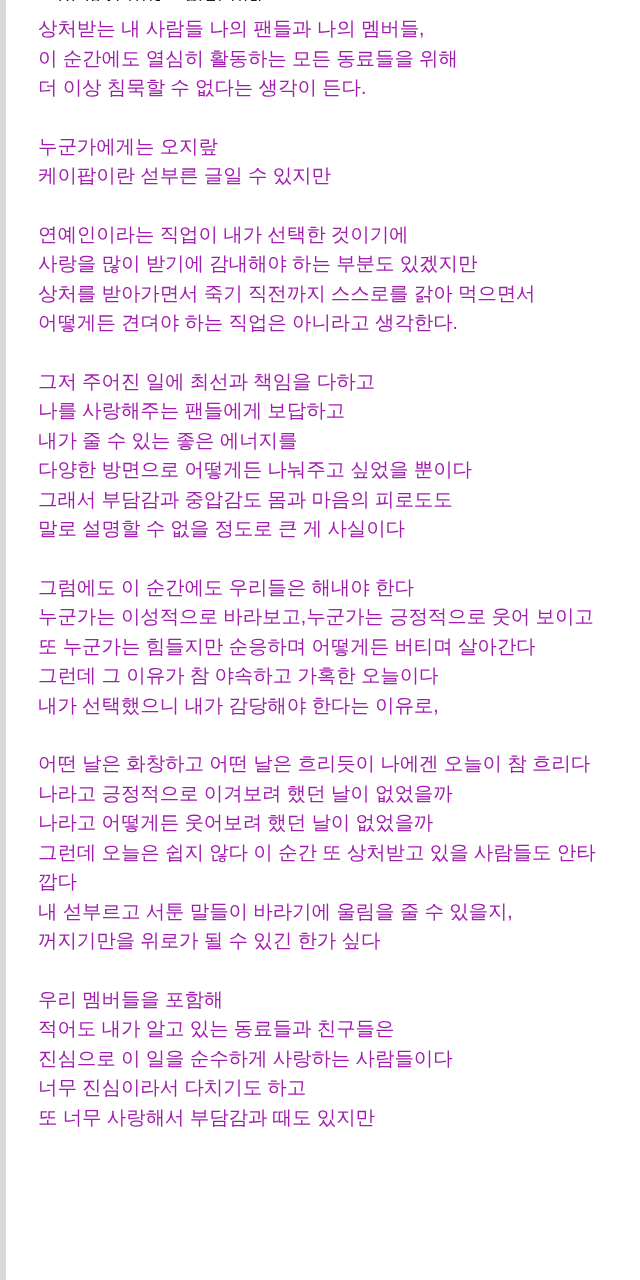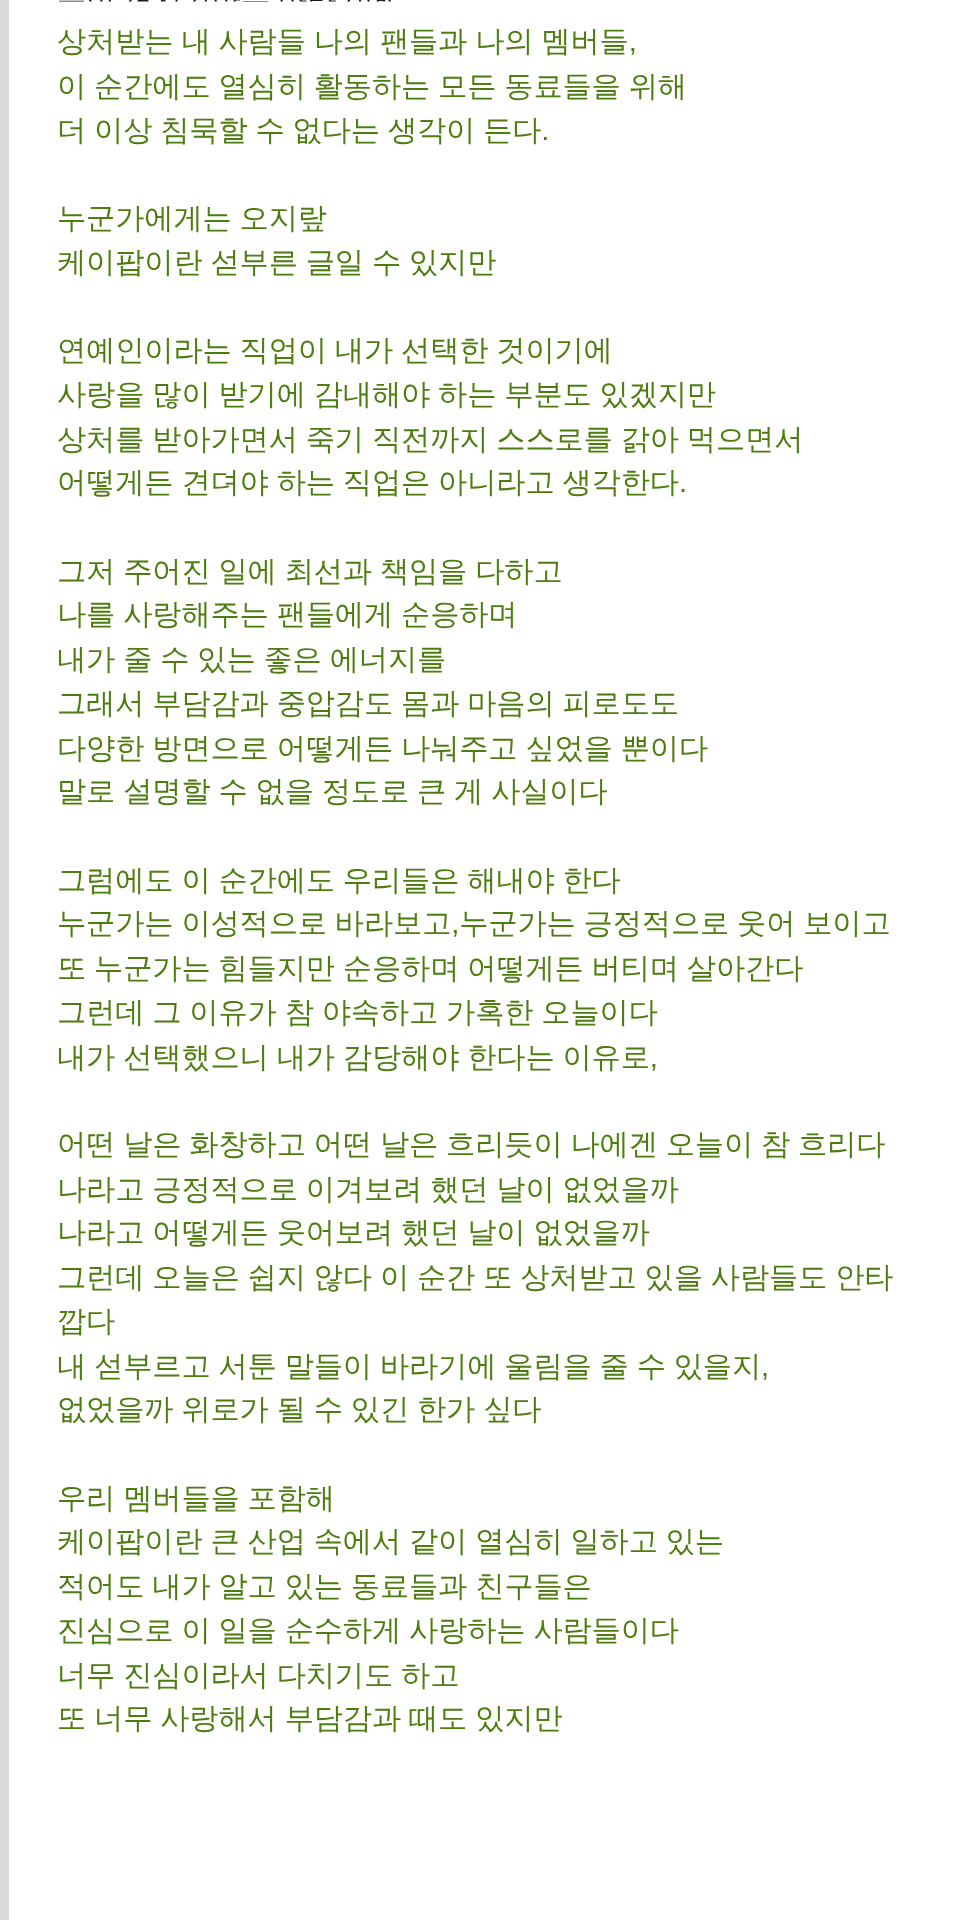--- a/index.html
+++ b/index.html
@@ -41,21 +41,21 @@
     white-space: nowrap;
     margin: 0;
     position: relative;
     top: -13px;
   }
   .para {
     margin: 0;
     font-size: 19.5px;
     line-height: 29.5px;
     letter-spacing: -0.1px;
-    color: #4d7c0f;
+    color: #a21caf;
     white-space: pre-wrap;
     word-break: break-word;
   }
   .gap {
     height: 29px;
   }
 </style>
 </head>
 <body>
 
@@ -76,44 +76,43 @@
   <div class="gap"></div>
 
   <p class="para">연예인이라는 직업이 내가 선택한 것이기에</p>
   <p class="para">사랑을 많이 받기에 감내해야 하는 부분도 있겠지만</p>
   <p class="para">상처를 받아가면서 죽기 직전까지 스스로를 갉아 먹으면서</p>
   <p class="para">어떻게든 견뎌야 하는 직업은 아니라고 생각한다.</p>
 
   <div class="gap"></div>
 
   <p class="para">그저 주어진 일에 최선과 책임을 다하고</p>
-  <p class="para">나를 사랑해주는 팬들에게 순응하며</p>
+  <p class="para">나를 사랑해주는 팬들에게 보답하고</p>
   <p class="para">내가 줄 수 있는 좋은 에너지를</p>
+  <p class="para">다양한 방면으로 어떻게든 나눠주고 싶었을 뿐이다</p>
   <p class="para">그래서 부담감과 중압감도 몸과 마음의 피로도도</p>
-  <p class="para">다양한 방면으로 어떻게든 나눠주고 싶었을 뿐이다</p>
   <p class="para">말로 설명할 수 없을 정도로 큰 게 사실이다</p>
 
   <div class="gap"></div>
 
   <p class="para">그럼에도 이 순간에도 우리들은 해내야 한다</p>
   <p class="para">누군가는 이성적으로 바라보고,누군가는 긍정적으로 웃어 보이고</p>
   <p class="para">또 누군가는 힘들지만 순응하며 어떻게든 버티며 살아간다</p>
   <p class="para">그런데 그 이유가 참 야속하고 가혹한 오늘이다</p>
   <p class="para">내가 선택했으니 내가 감당해야 한다는 이유로,</p>
 
   <div class="gap"></div>
 
   <p class="para">어떤 날은 화창하고 어떤 날은 흐리듯이 나에겐 오늘이 참 흐리다</p>
   <p class="para">나라고 긍정적으로 이겨보려 했던 날이 없었을까</p>
   <p class="para">나라고 어떻게든 웃어보려 했던 날이 없었을까</p>
   <p class="para">그런데 오늘은 쉽지 않다 이 순간 또 상처받고 있을 사람들도 안타깝다</p>
   <p class="para">내 섣부르고 서툰 말들이 바라기에 울림을 줄 수 있을지,</p>
-  <p class="para">없었을까 위로가 될 수 있긴 한가 싶다</p>
+  <p class="para">꺼지기만을 위로가 될 수 있긴 한가 싶다</p>
 
   <div class="gap"></div>
 
   <p class="para">우리 멤버들을 포함해</p>
-  <p class="para">케이팝이란 큰 산업 속에서 같이 열심히 일하고 있는</p>
   <p class="para">적어도 내가 알고 있는 동료들과 친구들은</p>
   <p class="para">진심으로 이 일을 순수하게 사랑하는 사람들이다</p>
   <p class="para">너무 진심이라서 다치기도 하고</p>
   <p class="para">또 너무 사랑해서 부담감과 때도 있지만</p>
 </article>
 
 </body></html>

